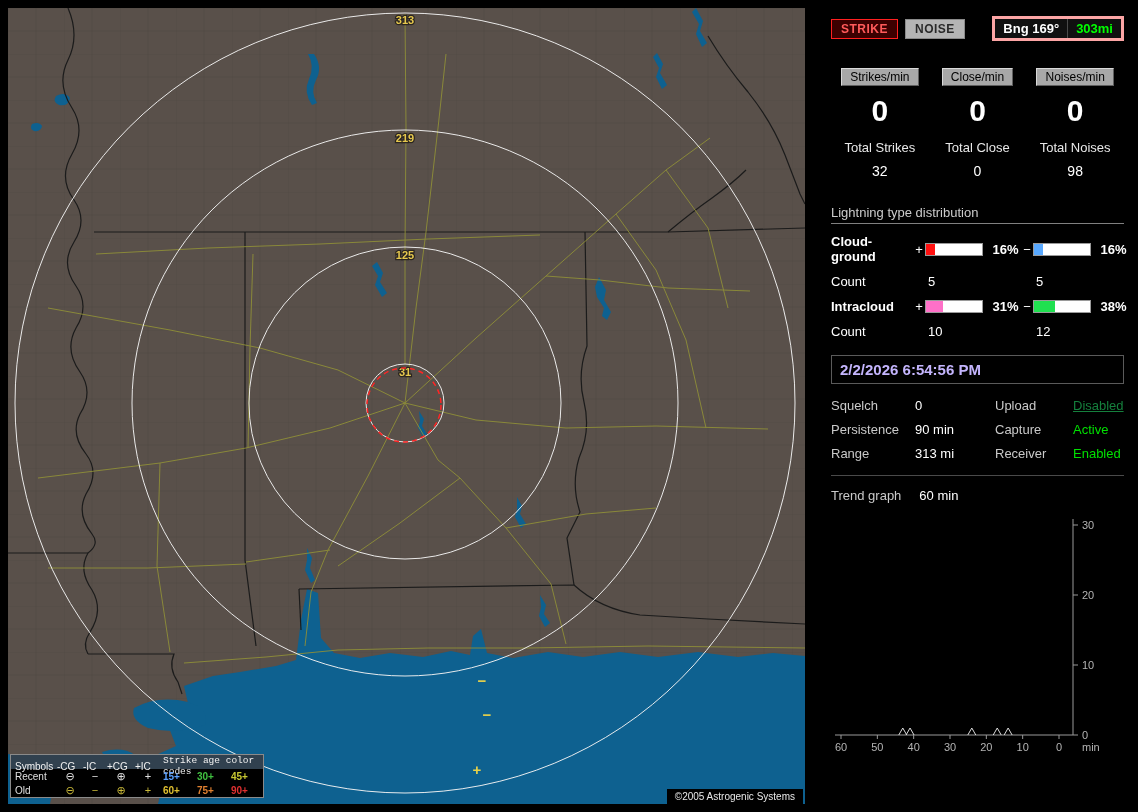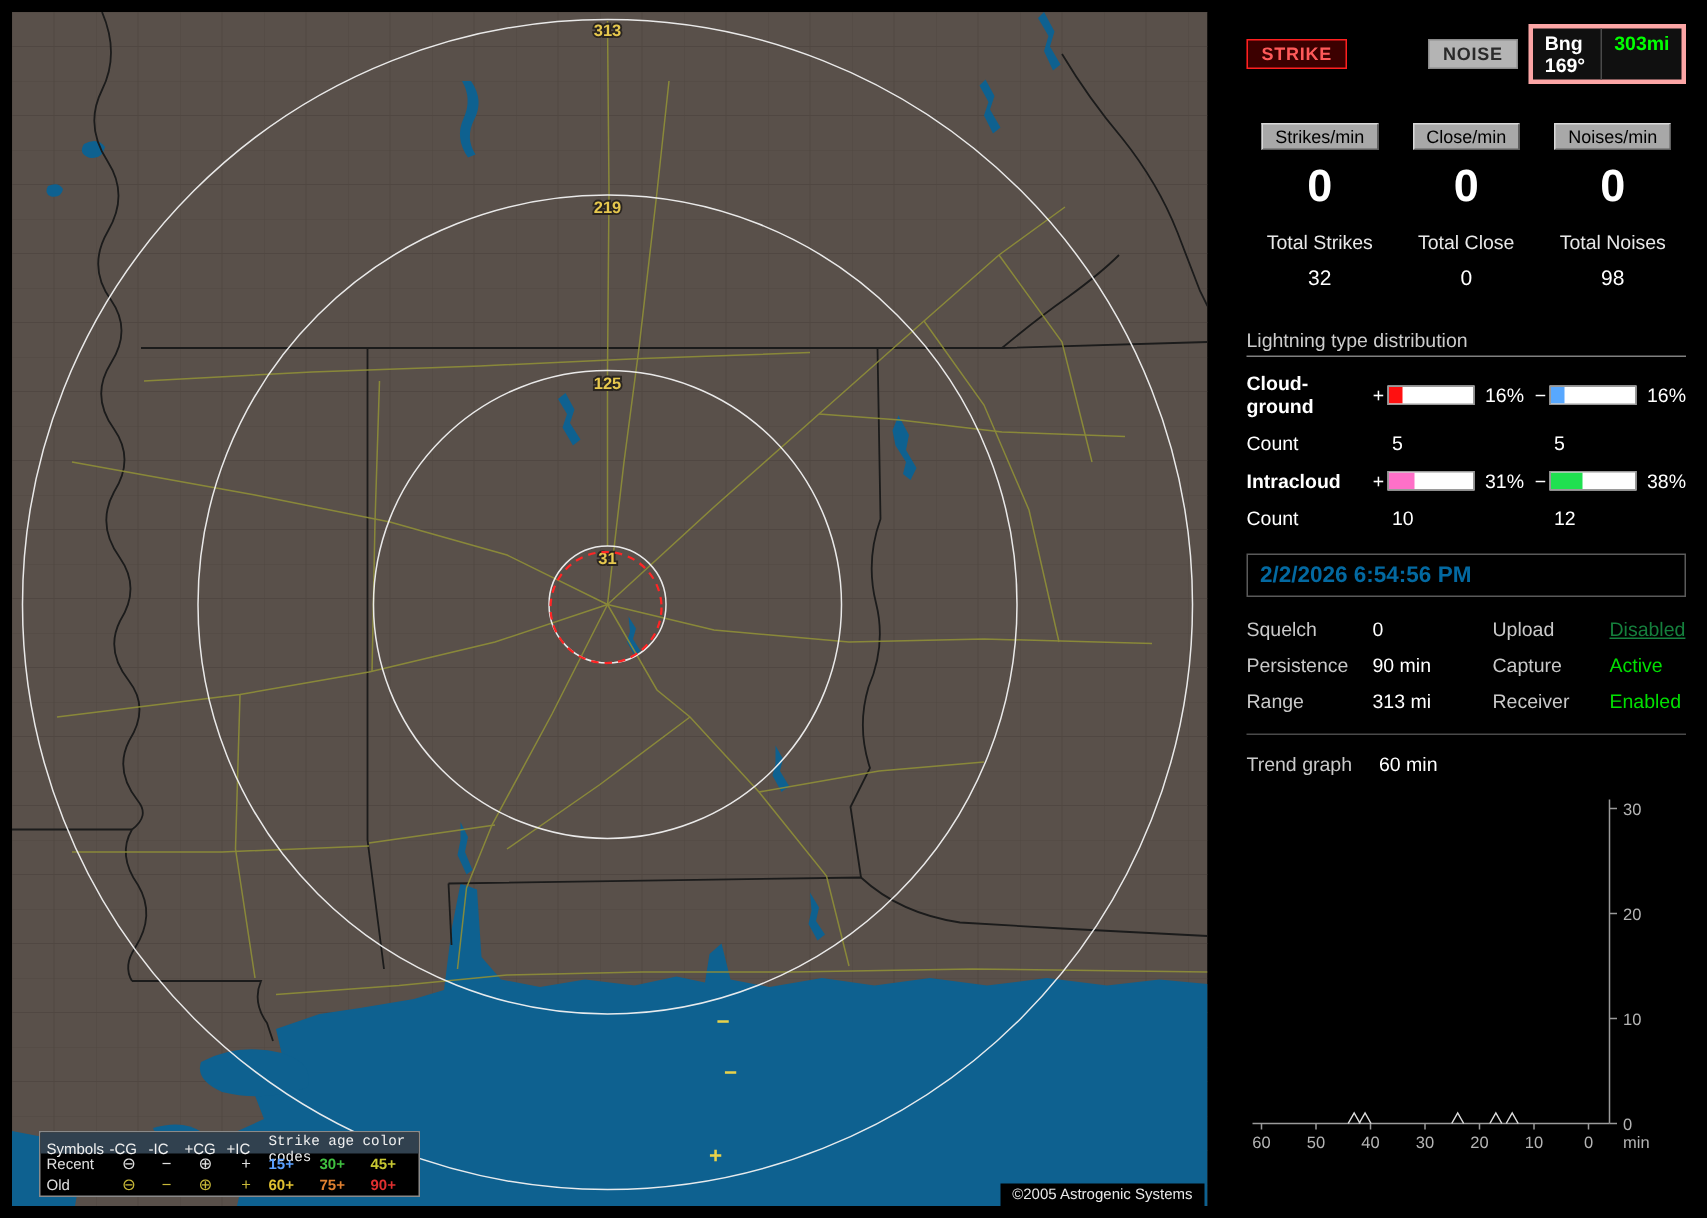--- a/index.html
+++ b/index.html
@@ -2,50 +2,50 @@
 <html><head>
 <meta charset="utf-8">
 <style>
   html,body{margin:0;padding:0;background:#000;}
   body{width:1138px;height:812px;overflow:hidden;font-family:"Liberation Sans",sans-serif;}
   .app{display:flex;gap:14px;padding:8px;box-sizing:border-box;width:1138px;height:812px;}
   
   .map-wrap{position:relative;width:797px;height:796px;flex:0 0 auto;}
   .map-wrap svg{display:block;}
   .copyright{position:absolute;right:2px;bottom:0;background:#000;color:#e8e8e8;font-size:10px;padding:2px 8px;}
-  .legend{position:absolute;left:18px;bottom:6px;width:252px;background:#000;border:1px solid #8a8a8a;font-size:10px;color:#e0e0e0;}
+  .legend{position:absolute;left:2px;bottom:6px;width:252px;background:#000;border:1px solid #8a8a8a;font-size:10px;color:#e0e0e0;}
   .lg-head,.lg-row{display:grid;grid-template-columns:46px 26px 24px 28px 26px 1fr;align-items:center;height:14px;}
   .lg-head{background:#31414f;color:#f0f0f0;}
   .lg-c0{padding-left:4px;}
   .lg-c{}
   .lg-sym{text-align:center;font-size:11px;line-height:11px;}
   .lg-ages{display:grid;grid-template-columns:1fr 1fr 1fr;}
   .lg-ages span{padding-left:2px;font-weight:bold;}
   .lg-agehead{font-size:9.5px;padding-left:2px;font-family:Liberation Mono, monospace;}
   
   .side-panel{width:317px;height:796px;background:#000;color:#fff;padding:6px 12px;box-sizing:border-box;}
   .top-bar{display:flex;align-items:center;gap:7px;margin-top:2px;}
   .btn-strike{background:#3c0000;color:#ff5a5a;border:1px solid #ff2020;font-weight:bold;font-size:12px;padding:2px 9px;letter-spacing:.5px;font-family:inherit;cursor:pointer;}
-  .btn-noise{background:#b4b4b4;color:#2a2a2a;border:1px solid #8a8a8a;font-weight:bold;font-size:12px;padding:2px 9px;letter-spacing:.5px;font-family:inherit;cursor:pointer;margin-left:47px;}
+  .btn-noise{background:#b4b4b4;color:#2a2a2a;border:1px solid #8a8a8a;font-weight:bold;font-size:12px;padding:2px 9px;letter-spacing:.5px;font-family:inherit;cursor:pointer;}
   .bearing-box{margin-left:auto;display:flex;align-items:stretch;border:3px solid #fca5a5;background:#101010;}
   .bearing{color:#fff;font-weight:bold;font-size:13px;padding:2px 8px;}
   .distance{font-weight:bold;font-size:13px;padding:2px 8px;border-left:1px solid #4a4a4a;}
   .counters{display:grid;grid-template-columns:1fr 1fr 1fr;text-align:center;margin-top:26px;}
   .chip{display:inline-block;background:#a8a8a8;color:#000;font-size:12px;padding:1px 8px;border:1px solid;border-color:#d9d9d9 #5f5f5f #5f5f5f #d9d9d9;}
   .rate{font-size:30px;font-weight:bold;margin:8px 0 12px;}
   .total-label{font-size:13px;color:#e8e8e8;margin-bottom:8px;}
   .total-value{font-size:14px;}
   .dist{margin-top:26px;}
   .dist-header{color:#cccccc;font-size:13px;border-bottom:1px solid #808080;padding-bottom:3px;margin-bottom:10px;}
   .dist-row{display:grid;grid-template-columns:82px 12px 60px 36px 12px 60px 36px;align-items:center;margin-bottom:10px;font-size:13px;}
   .dist-label{font-weight:bold;}
   .sign{text-align:center;}
   .bar{width:56px;height:11px;background:#fff;border:1px solid #9a9a9a;overflow:hidden;}
   .bar-fill{display:block;height:100%;}
-  .pct{font-weight:normal;padding-left:5px;}
+  .pct{font-weight:bold;padding-left:5px;text-align:center;}
   .cnt{padding-left:3px;}
   .datetime-box{border:1px solid #5a5a5a;padding:5px 8px;margin:16px 0 14px;font-weight:bold;font-size:15px;}
   .settings{display:grid;grid-template-columns:84px 80px 78px 1fr;row-gap:9px;font-size:13px;border-bottom:1px solid #4a4a4a;padding-bottom:14px;}
   .stats{display:grid;grid-template-columns:76px 66px 100px 1fr;row-gap:9px;font-size:13px;margin-top:12px;}
   .trend-row{display:flex;gap:18px;font-size:13px;margin-top:12px;}
   .s-lab{color:#c9c9c9;}
   .s-val{color:#fff;}
   .trend{margin-top:10px;}
 </style>
 </head>
@@ -255,21 +255,21 @@
         <span></span>
         <span class="cnt">10</span>
         <span></span>
           <span></span>
         <span class="cnt">12</span>
         <span></span>
       </div>
     </div>
 
     <div class="datetime-box">
-      <span style="color: #0369a1;">2/2/2026 6:54:56 PM</span>
+      <span style="color: #c4b5fd;">2/2/2026 6:54:56 PM</span>
     </div>
 
     <div class="settings">
       <span class="s-lab">Squelch</span>
       <span class="s-val">0</span>
       <span class="s-lab">Upload</span>
       <span class="s-val" style="color: #15803d; text-decoration: underline;">Disabled</span>
 
       <span class="s-lab">Persistence</span>
       <span class="s-val">90 min</span>

